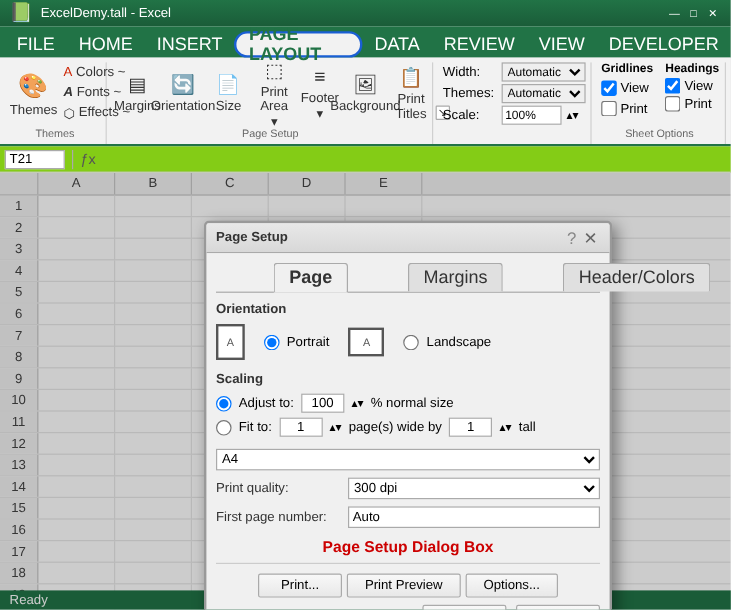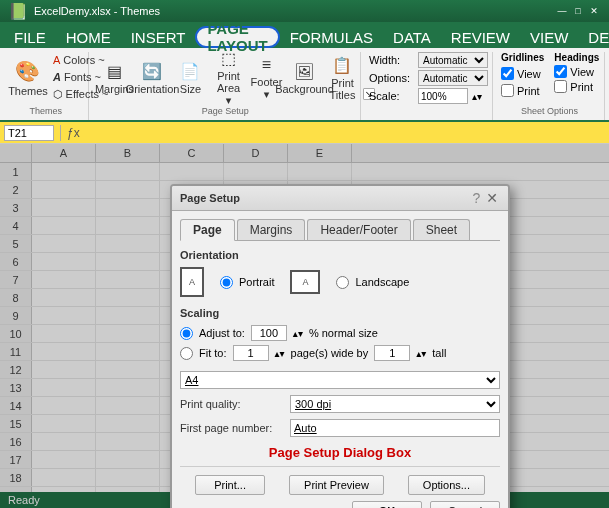--- a/index.html
+++ b/index.html
@@ -49,21 +49,21 @@
       height: 16px; font-size: 10px; color: #333; white-space: nowrap;
     }
     .small-stack { display: flex; flex-direction: column; gap: 1px; }
     .ribbon-right-row { display: flex; align-items: center; gap: 4px; font-size: 10px; }
     .ribbon-right-row input[type=text] { width: 55px; height: 14px; font-size: 10px; border: 1px solid #aaa; padding: 0 2px; }
     .ribbon-right-row select { width: 65px; height: 14px; font-size: 9px; border: 1px solid #aaa; }
     .checkbox-row { display: flex; align-items: center; gap: 3px; font-size: 10px; }
     .checkbox-row input { margin: 0; }
 
     
-    .formula-bar { background: #fde047; border-bottom: 1px solid #c8c8c8; height: 22px; display: flex; align-items: center; padding: 0 4px; gap: 4px; }
+    .formula-bar { background: #84cc16; border-bottom: 1px solid #c8c8c8; height: 22px; display: flex; align-items: center; padding: 0 4px; gap: 4px; }
     .name-box { width: 50px; border: 1px solid #aaa; height: 16px; padding: 0 3px; font-size: 11px; }
     .formula-divider { width: 1px; height: 16px; background: #aaa; margin: 0 2px; }
     .formula-input { flex: 1; border: none; background: transparent; font-size: 11px; outline: none; }
 
     
     .spreadsheet { background: white; flex: 1; overflow: hidden; }
     .col-headers { display: flex; background: #f2f2f2; border-bottom: 1px solid #c8c8c8; }
     .row-header-spacer { width: 32px; min-width: 32px; border-right: 1px solid #c8c8c8; }
     .col-header { width: 64px; min-width: 64px; height: 18px; border-right: 1px solid #c8c8c8; text-align: center; font-size: 11px; color: #444; display: flex; align-items: center; justify-content: center; }
     .spreadsheet-rows { display: flex; flex-direction: column; }
@@ -89,23 +89,23 @@
       display: flex; justify-content: space-between; align-items: center;
       border-radius: 2px 2px 0 0;
     }
     .dialog-title { font-size: 11px; font-weight: bold; color: #333; }
     .dialog-close { font-size: 14px; cursor: pointer; color: #666; background: none; border: none; padding: 0 2px; line-height: 1; }
     .dialog-body { padding: 8px; }
 
     
     .dialog-tabs { display: flex; gap: 0; border-bottom: 1px solid #aaa; margin-bottom: 8px; }
     .dialog-tab {
-      padding: 3px 12px; font-size: 12px; cursor: pointer;
+      padding: 3px 12px; font-size: 15px; cursor: pointer;
       border: 1px solid #aaa; border-bottom: none; background: #e0e0e0;
-      margin-right: 2px; border-radius: 3px 3px 0 0; color: #333;
+      margin-right: 2px; border-radius: 3px 3px 0 0; color: #333; margin-left: 48px;
     }
     .dialog-tab.active { background: #f0f0f0; border-bottom: 1px solid #f0f0f0; margin-bottom: -1px; font-weight: bold; }
 
     
     .dialog-section { margin-bottom: 10px; }
     .dialog-section-title { font-size: 11px; font-weight: bold; margin-bottom: 6px; color: #333; }
     .orientation-row { display: flex; gap: 16px; align-items: center; }
     .orientation-option { display: flex; align-items: center; gap: 6px; font-size: 11px; }
     .portrait-icon, .landscape-icon {
       width: 24px; height: 30px; border: 2px solid #555;
@@ -114,56 +114,55 @@
     }
     .landscape-icon { width: 30px; height: 24px; }
 
     .scaling-section { margin-bottom: 10px; }
     .scaling-row { display: flex; align-items: center; gap: 6px; margin-bottom: 4px; font-size: 11px; }
     .scaling-row input[type=radio] { margin: 0; }
     .scaling-input { width: 36px; height: 16px; font-size: 11px; border: 1px solid #aaa; text-align: center; }
 
     .field-row { display: flex; align-items: center; margin-bottom: 6px; font-size: 11px; }
     .field-label { width: 110px; color: #333; }
-    .field-select { flex: 1; height: 18px; font-size: 11px; border: 1px solid #aaa; background: white; text-decoration: underline; }
-
-    .dialog-footer { display: flex; justify-content: center; gap: 24px; margin-top: 6px; padding-top: 8px; border-top: 1px solid #ccc; }
+    .field-select { flex: 1; height: 18px; font-size: 11px; border: 1px solid #aaa; background: white; }
+
+    .dialog-footer { display: flex; justify-content: center; gap: 4px; margin-top: 6px; padding-top: 8px; border-top: 1px solid #ccc; }
     .dialog-btn {
       padding: 3px 14px; font-size: 11px; border: 1px solid #aaa;
       background: linear-gradient(to bottom, #f8f8f8, #e8e8e8);
       cursor: pointer; border-radius: 2px; min-width: 70px; text-align: center;
     }
     .dialog-btn.ok { font-weight: bold; }
 
     .promo-text { text-align: center; color: #cc0000; font-size: 13px; font-weight: bold; margin: 8px 0 4px; }
 
     
     .highlighted { border: 2.5px solid #1a5fd4; border-radius: 12px; }
   </style>
 </head>
 <body>
 
 <div class="title-bar">
   <div style="display:flex;align-items:center;gap:6px;">
     <span style="font-size:16px;">📗</span>
-    <span>ExcelDemy.xlsx - Themes</span>
+    <span>ExcelDemy.tall - Excel</span>
   </div>
   <div class="title-bar-controls">
     <button class="title-btn">—</button>
     <button class="title-btn">□</button>
     <button class="title-btn">✕</button>
   </div>
 </div>
 
 <div class="ribbon-tabs">
   <div class="ribbon-tab">FILE</div>
   <div class="ribbon-tab">HOME</div>
   <div class="ribbon-tab">INSERT</div>
   <div class="ribbon-tab active highlighted">PAGE LAYOUT</div>
-  <div class="ribbon-tab">FORMULAS</div>
   <div class="ribbon-tab">DATA</div>
   <div class="ribbon-tab">REVIEW</div>
   <div class="ribbon-tab">VIEW</div>
   <div class="ribbon-tab">DEVELOPER</div>
 </div>
 
 <div class="ribbon-content">
 
   <div class="ribbon-group">
     <div class="ribbon-group-items">
@@ -228,21 +227,21 @@
 
   <div class="ribbon-group" style="min-width:130px;gap:16px;">
     <div class="ribbon-group-items" style="flex-direction:column;gap:2px;">
       <div class="ribbon-right-row">
         <span style="width:45px;">Width:</span>
         <select style="width:70px;height:16px;font-size:10px;">
           <option>Automatic</option>
         </select>
       </div>
       <div class="ribbon-right-row">
-        <span style="width:45px;">Options:</span>
+        <span style="width:45px;">Themes:</span>
         <select style="width:70px;height:16px;font-size:10px;">
           <option>Automatic</option>
         </select>
       </div>
       <div class="ribbon-right-row">
         <span style="width:45px;">Scale:</span>
         <input type="text" value="100%" style="width: 50px; height: 16px; font-size: 10px; border: 1px solid rgb(170, 170, 170); padding: 0px 2px;">
         <span style="font-size:10px;">▴▾</span>
       </div>
     </div>
@@ -469,21 +468,21 @@
       <div style="display:flex;gap:4px;align-items:center;">
         <span style="font-size:14px;color:#888;cursor:pointer;">?</span>
         <button class="dialog-close">✕</button>
       </div>
     </div>
     <div class="dialog-body">
 
       <div class="dialog-tabs">
         <div class="dialog-tab active">Page</div>
         <div class="dialog-tab">Margins</div>
-        <div class="dialog-tab">Header/Footer</div>
+        <div class="dialog-tab">Header/Colors</div>
         <div class="dialog-tab">Sheet</div>
       </div>
 
       <div class="dialog-section">
         <div class="dialog-section-title">Orientation</div>
         <div class="orientation-row">
           <div class="portrait-icon">A</div>
           <label class="orientation-option">
             <input type="radio" name="orient" checked="" style="">
             <span>Portrait</span>

